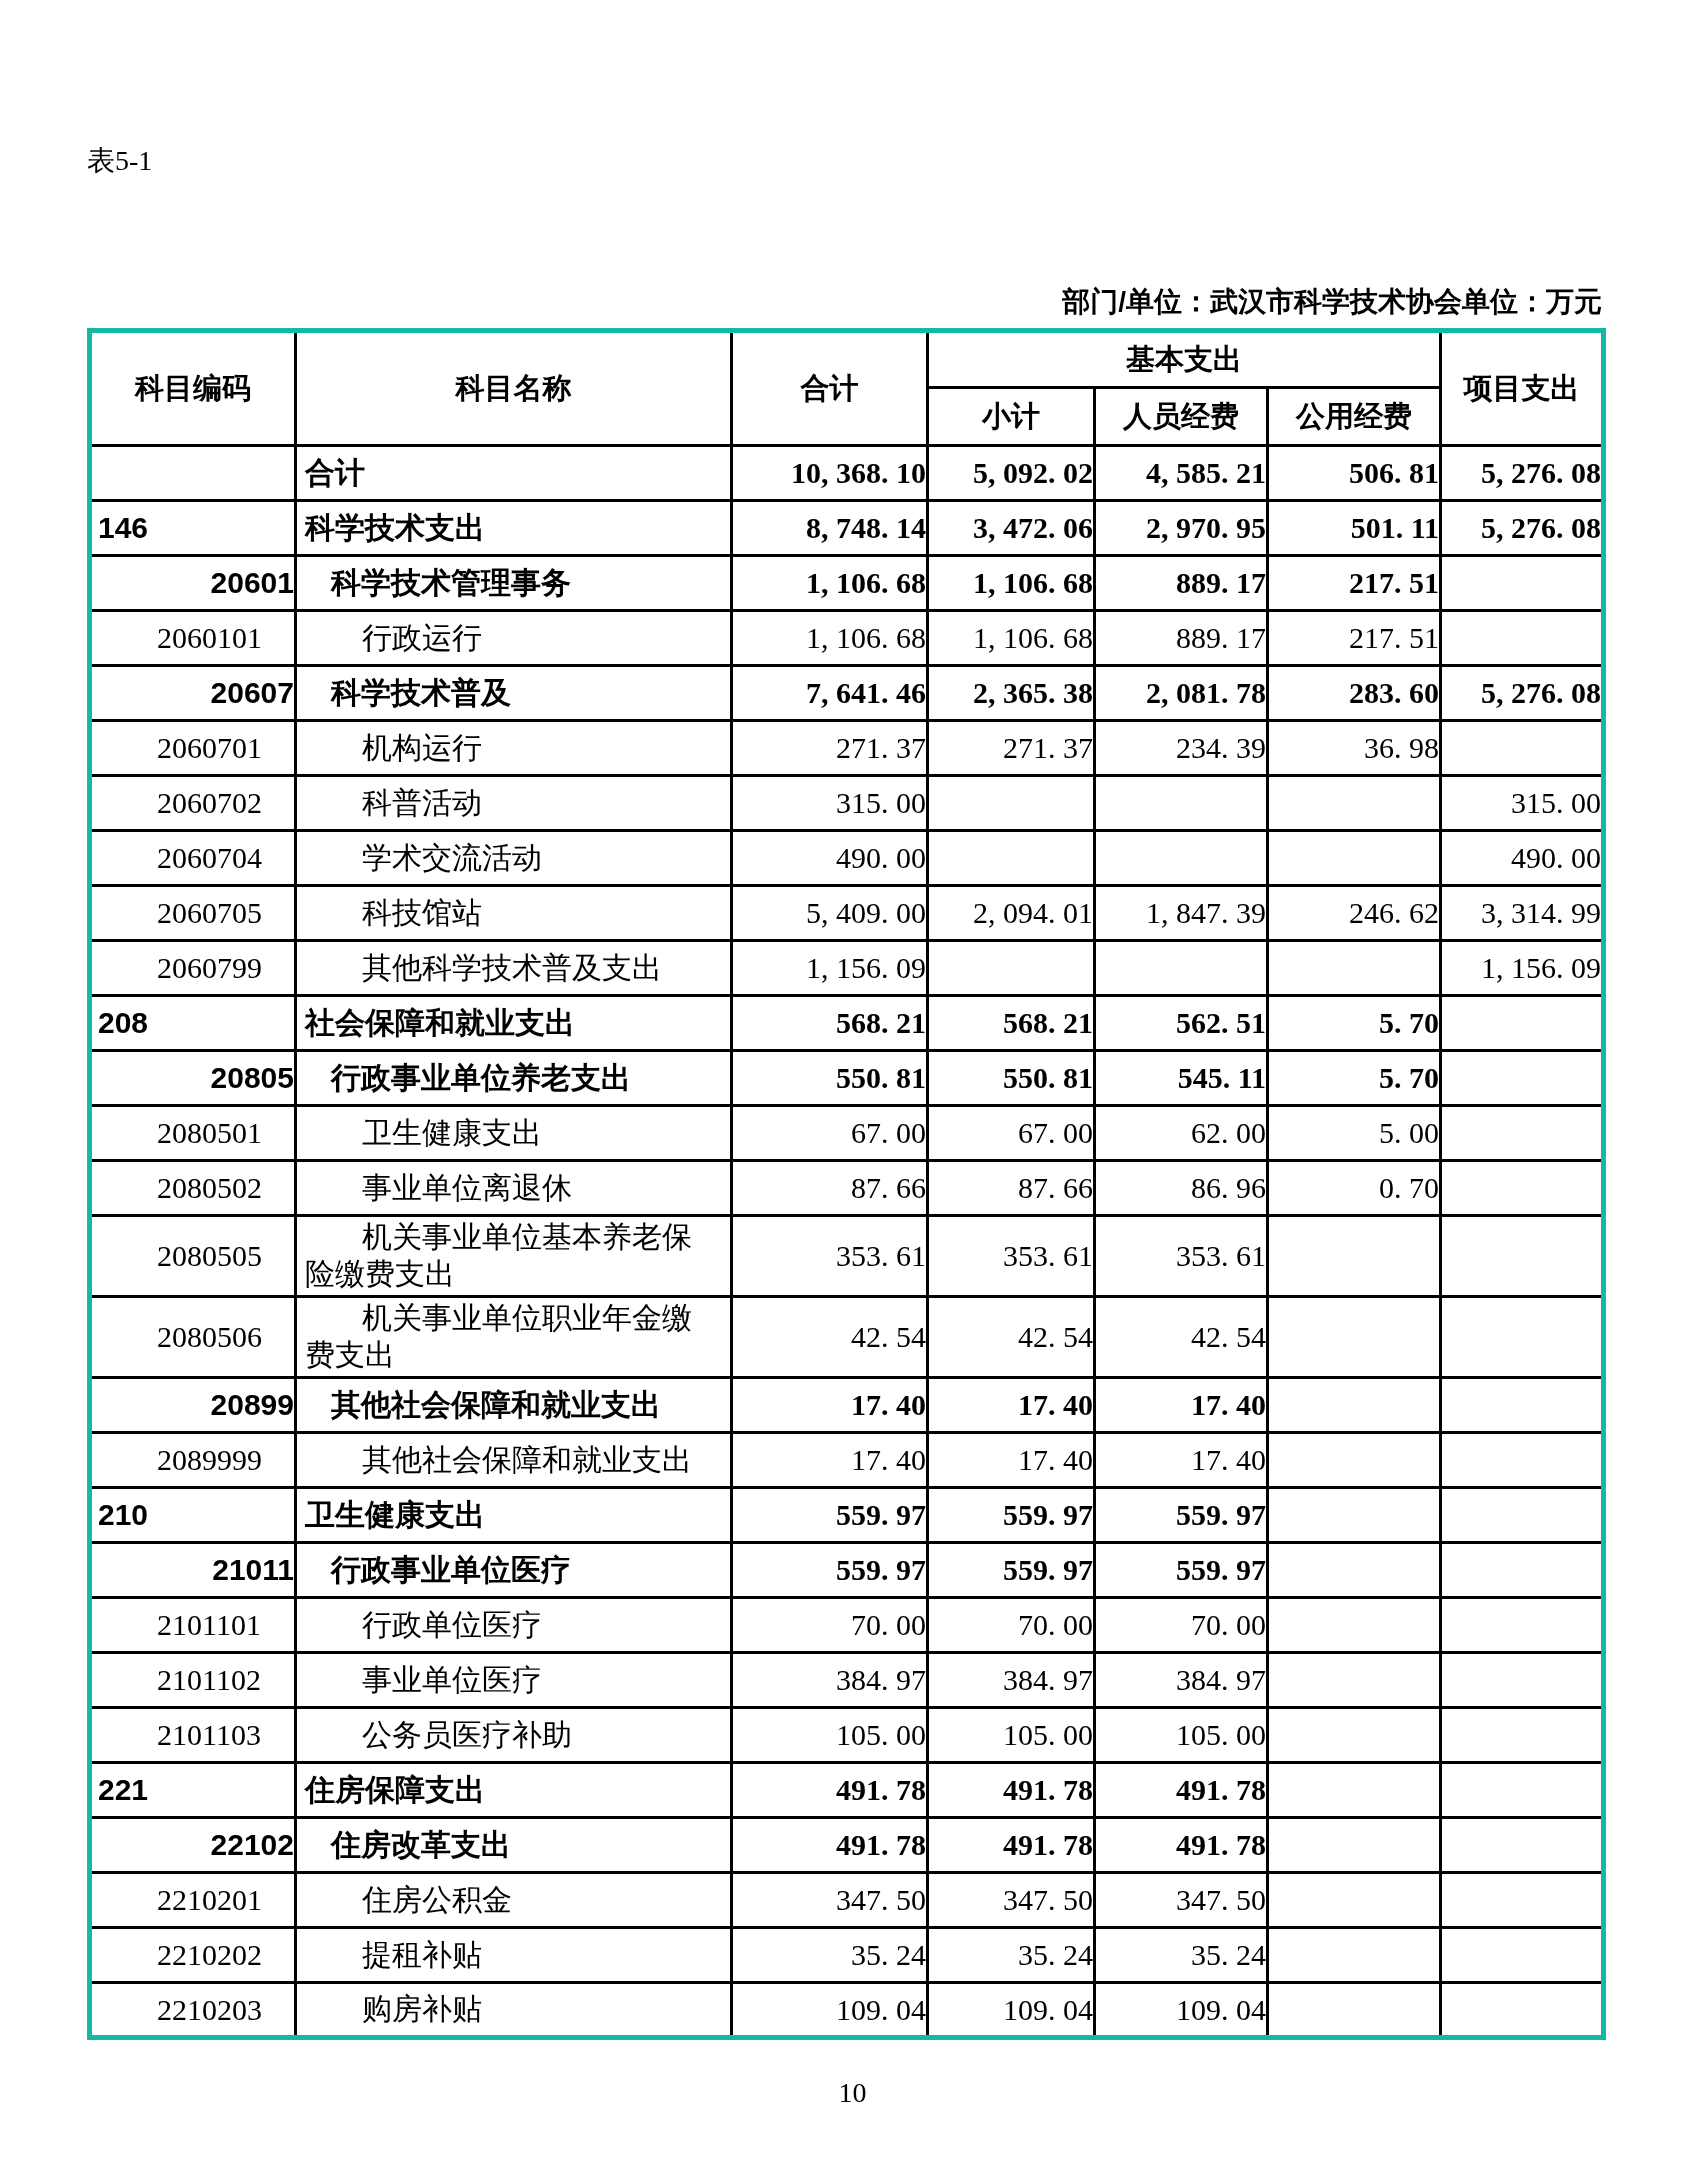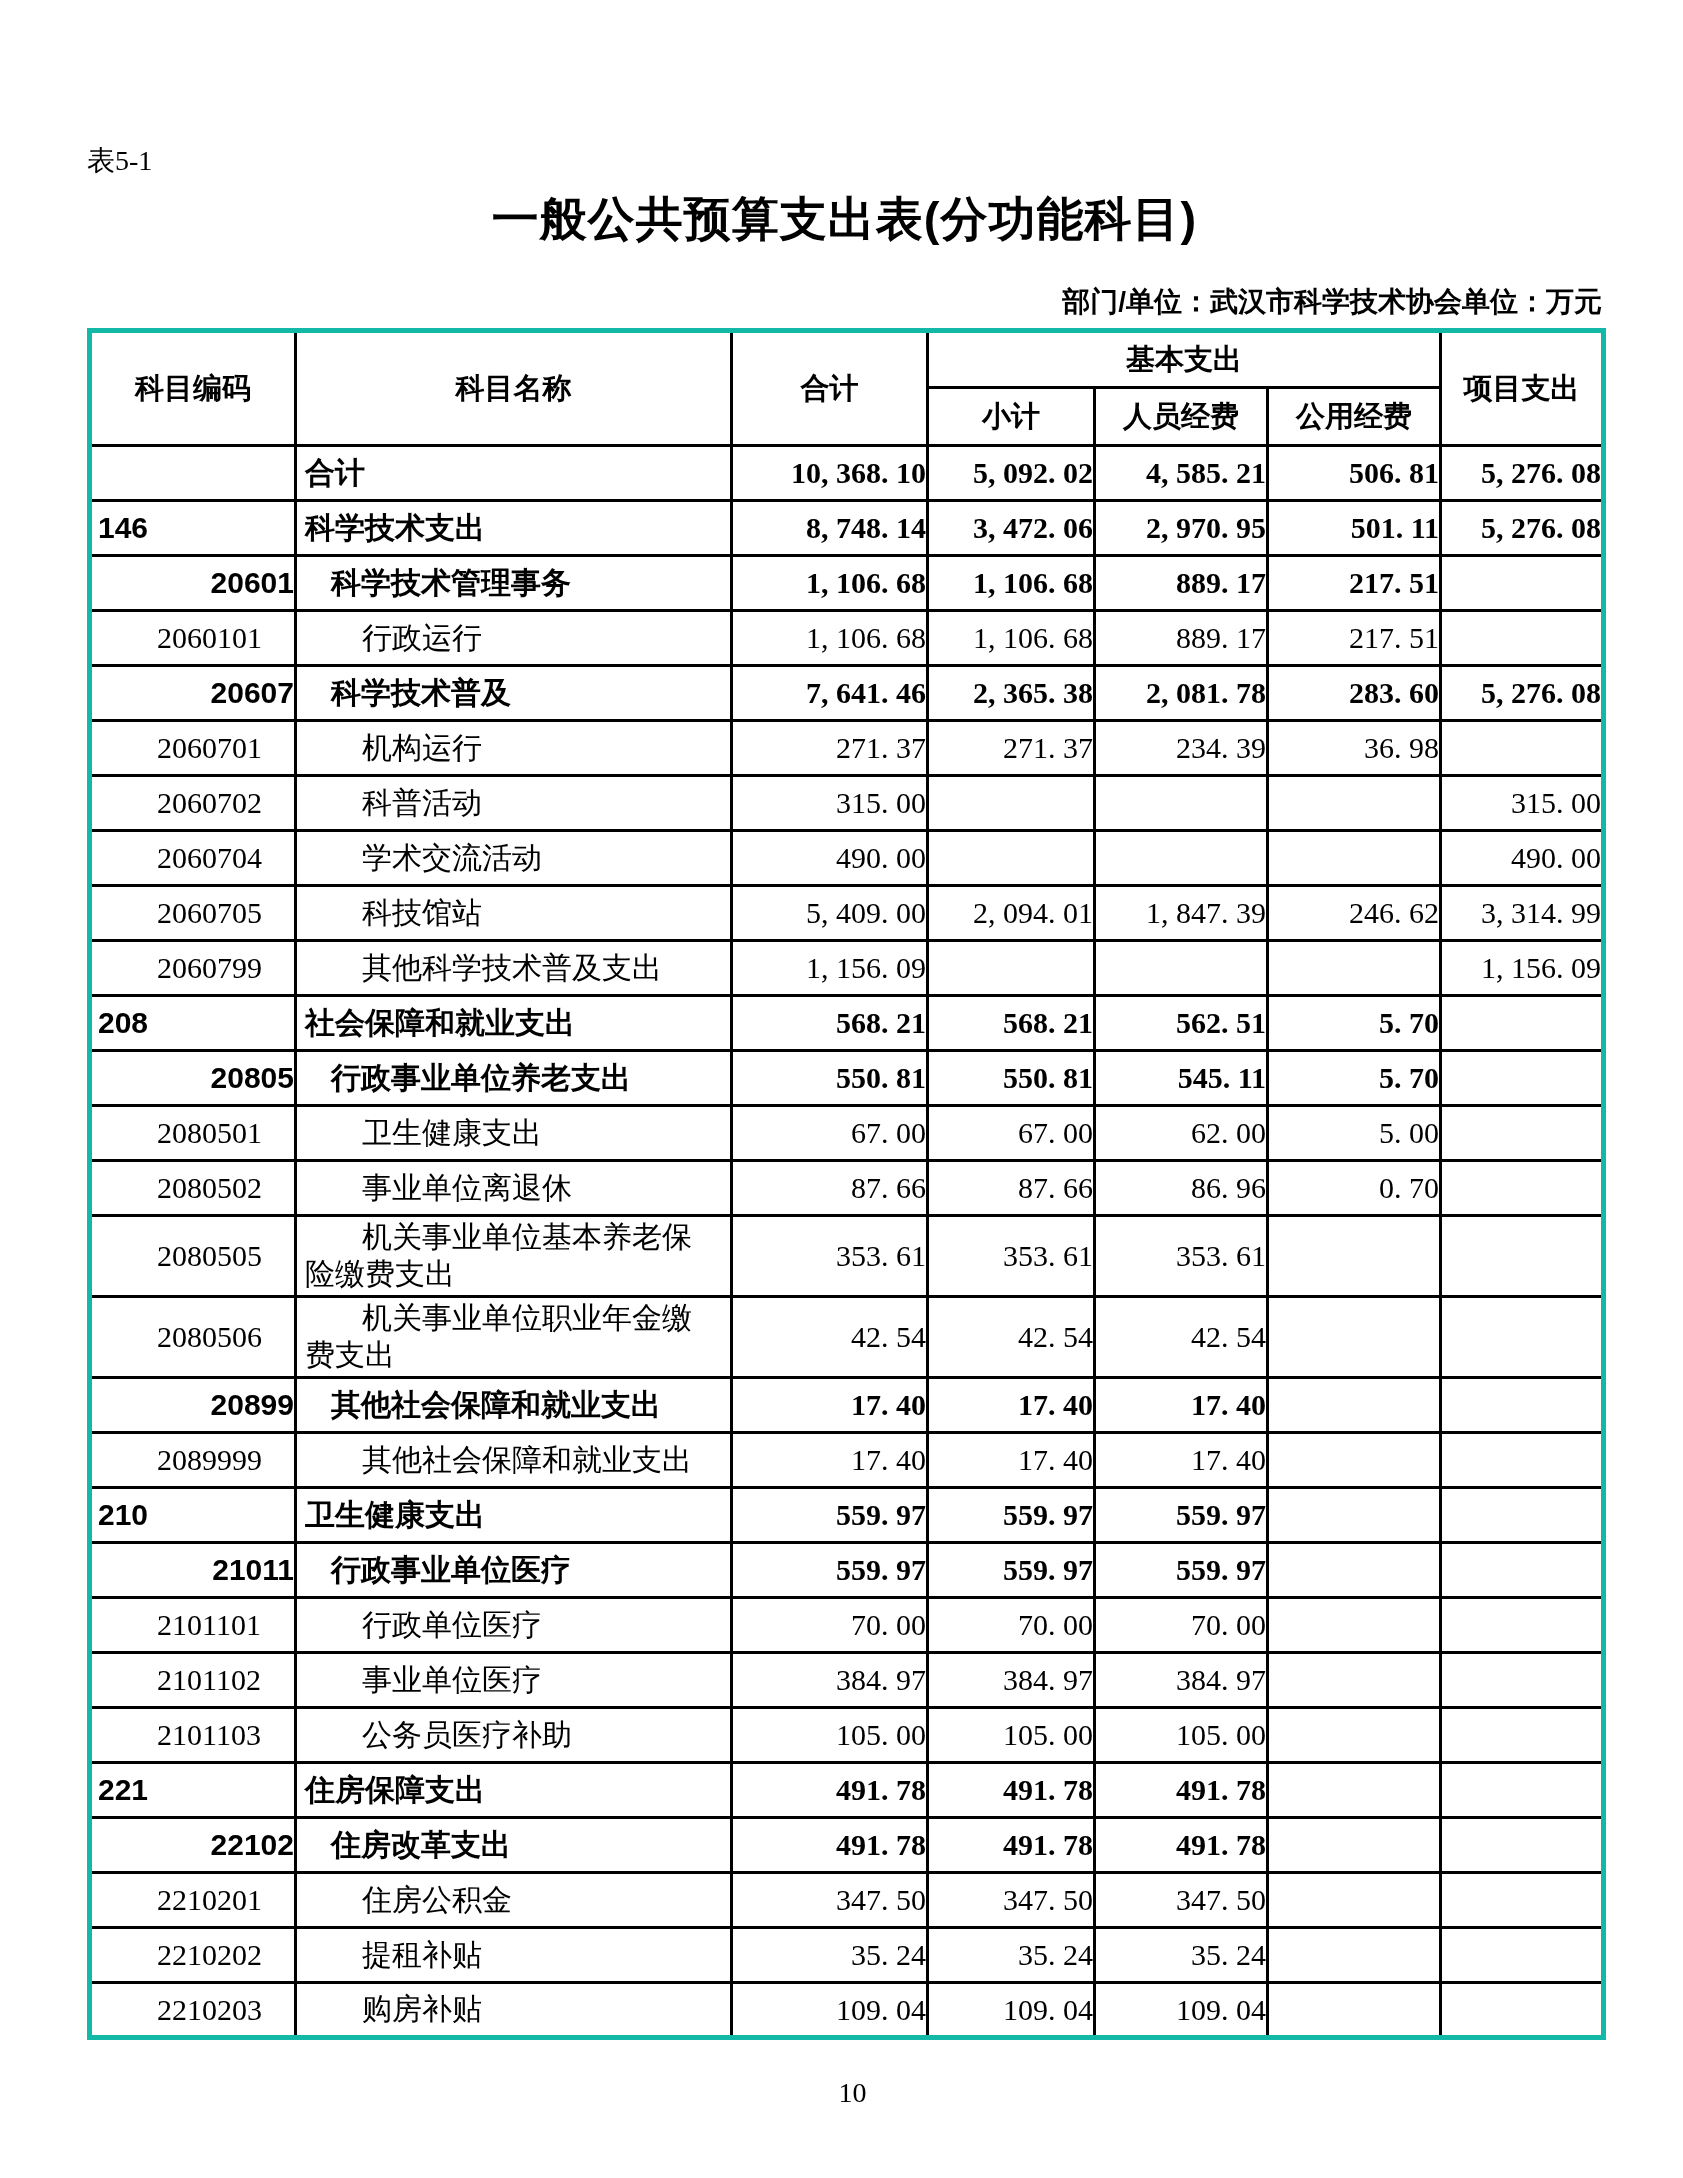--- a/index.html
+++ b/index.html
@@ -77,21 +77,20 @@
     font-size:28px;
   }
 </style>
 </head>
 <body>
 
 <div class="page">
 
   <div class="sheet-label">表5-1</div>
 
-  <div class="doc-title">一般公共预算支出表(分功能科目)</div>
 
   <div class="meta-line">
     <span>部门/单位：武汉市科学技术协会</span>
     <span>单位：万元</span>
   </div>
 
   <table class="budget">
     <colgroup>
       <col style="width:206px">
         <col style="width:436px">

